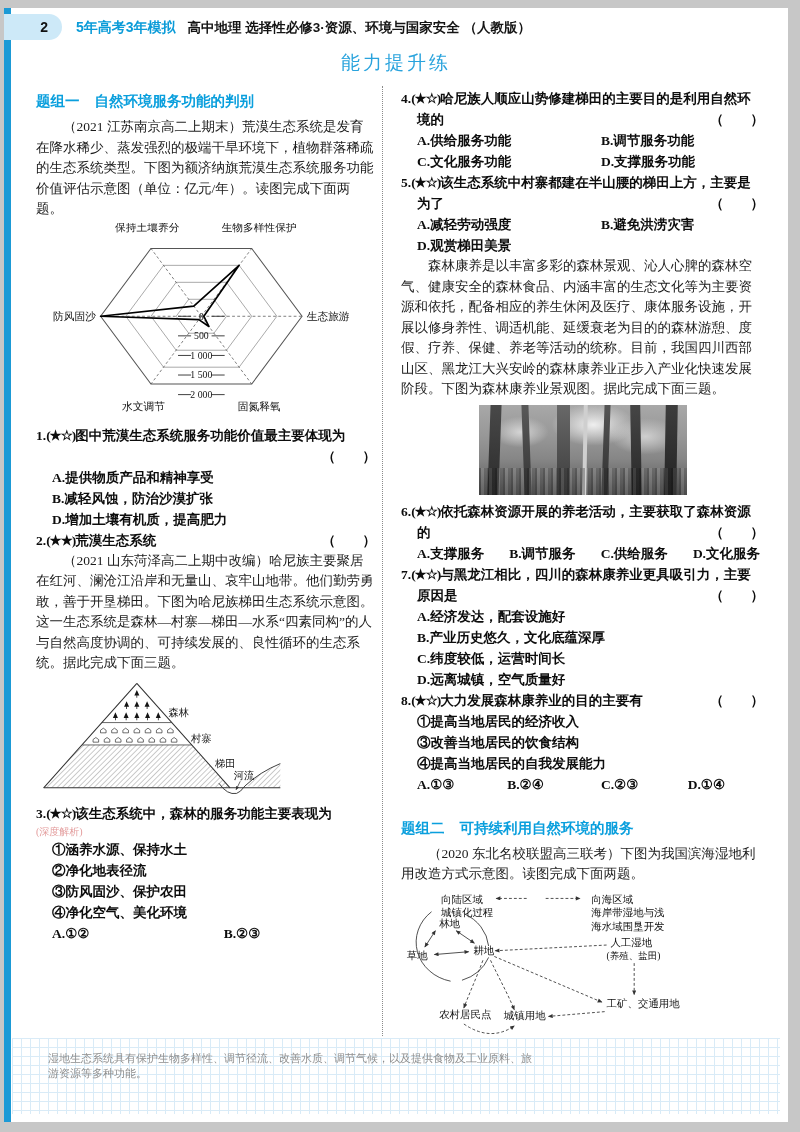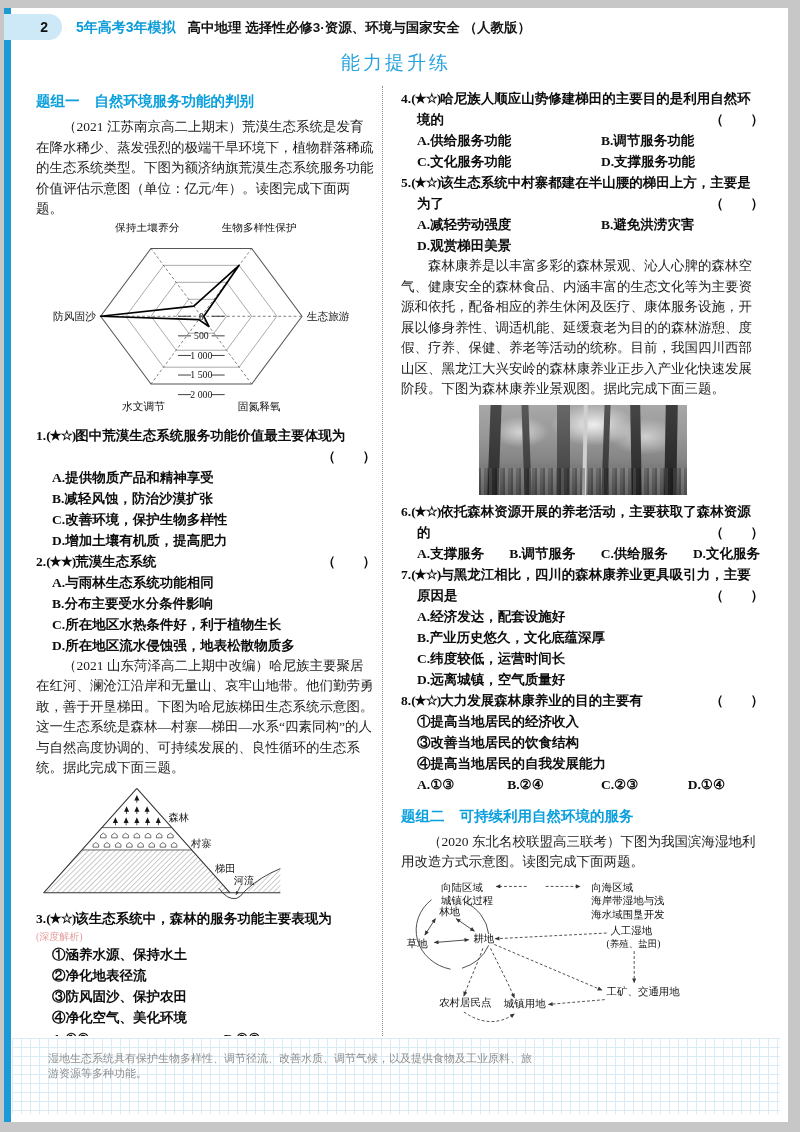--- a/index.html
+++ b/index.html
@@ -124,32 +124,25 @@
             <text x="57" y="104" text-anchor="end" class="rc-axis">防风固沙</text>
           </svg>
       </div>
 
       <div id="c-left-q12">
           <div class="q">
             <div class="stem"><span>1.</span><span class="stars">(★☆)</span><span>图中荒漠生态系统服务功能价值最主要体现为</span><span class="bracket">（　　）</span></div>
             <div class="opt-col1">
               <div class="opt"><span>A.</span><span>提供物质产品和精神享受</span></div>
               <div class="opt"><span>B.</span><span>减轻风蚀，防治沙漠扩张</span></div>
-              <div class="opt"><span>C.</span><span>改善环境，保护生物多样性</span></div>
               <div class="opt"><span>D.</span><span>增加土壤有机质，提高肥力</span></div>
             </div>
           </div>
           <div class="q">
             <div class="stem"><span>2.</span><span class="stars">(★★)</span><span>荒漠生态系统</span><span class="bracket">（　　）</span></div>
-            <div class="opt-col1">
-              <div class="opt"><span>A.</span><span>与雨林生态系统功能相同</span></div>
-              <div class="opt"><span>B.</span><span>分布主要受水分条件影响</span></div>
-              <div class="opt"><span>C.</span><span>所在地区水热条件好，利于植物生长</span></div>
-              <div class="opt"><span>D.</span><span>所在地区流水侵蚀强，地表松散物质多</span></div>
-            </div>
           </div>
         </div>
 
       <p class="intro">（2021 山东菏泽高二上期中改编）哈尼族主要聚居在红河、澜沧江沿岸和无量山、哀牢山地带。他们勤劳勇敢，善于开垦梯田。下图为哈尼族梯田生态系统示意图。这一生态系统是森林—村寨—梯田—水系“四素同构”的人与自然高度协调的、可持续发展的、良性循环的生态系统。据此完成下面三题。</p>
 
       <div style="text-align:left;">
         <svg id="mt-svg" viewBox="0 0 270 132" width="252" height="123">
           <defs>
             <pattern id="hatch" width="4" height="4" patternUnits="userSpaceOnUse" patternTransform="rotate(45)">
               <line x1="0" y1="0" x2="0" y2="4" stroke="#8f8f8f" stroke-width="1"></line>
@@ -277,21 +270,21 @@
             <div class="item">④提高当地居民的自我发展能力</div>
             <div class="opt-row4">
               <div class="opt"><span>A.</span><span>①③</span></div>
               <div class="opt"><span>B.</span><span>②④</span></div>
               <div class="opt"><span>C.</span><span>②③</span></div>
               <div class="opt"><span>D.</span><span>①④</span></div>
             </div>
           </div>
         </div>
 
-      <div class="ghead" style="margin-top:10px;">
+      <div class="ghead" style="margin-top:22px;">
         <span class="gl">题组二</span><span>可持续利用自然环境的服务</span>
       </div>
       <p class="intro">（2020 东北名校联盟高三联考）下图为我国滨海湿地利用改造方式示意图。读图完成下面两题。</p>
 
       <div>
         <svg id="flow-svg" viewBox="0 0 370 165" width="352" height="157" style="margin-left:2px;">
           <defs>
             <marker id="mA" viewBox="0 0 8 8" refX="7" refY="3.5" markerWidth="6.5" markerHeight="5.5" orient="auto-start-reverse">
               <path d="M0,0 L8,3.5 L0,7 Z" fill="#333"></path>
             </marker>

